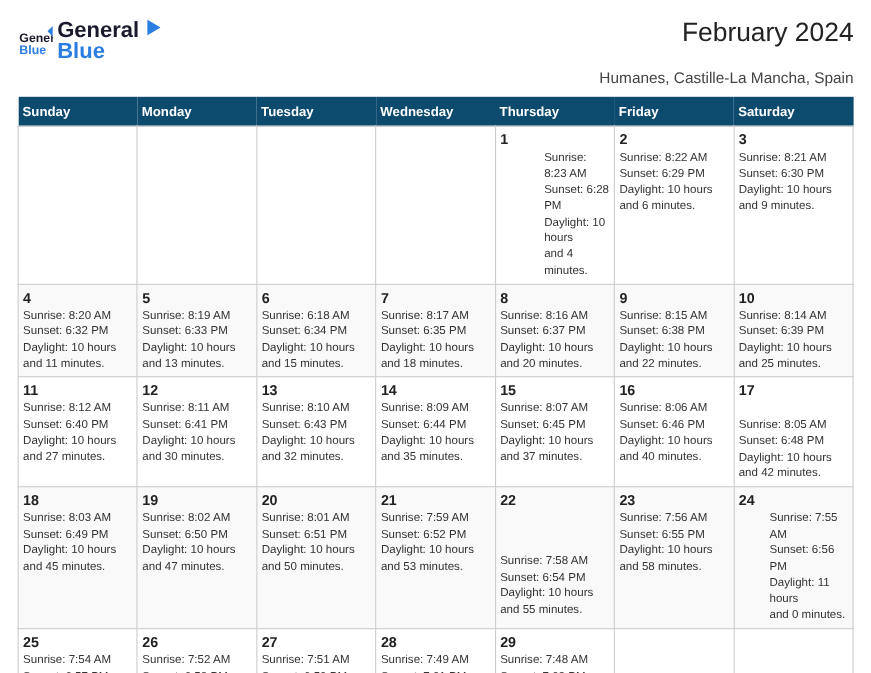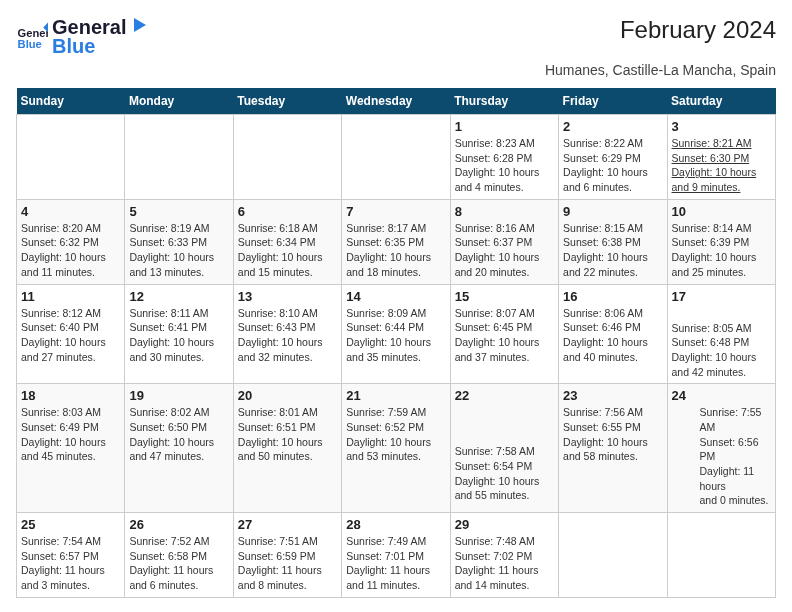--- a/index.html
+++ b/index.html
@@ -117,35 +117,35 @@
       </tr>
   </thead>
   <tbody id="calendar-body">
   <tr>
         <td class="empty-cell"></td>
         <td class="empty-cell"></td>
         <td class="empty-cell"></td>
         <td class="empty-cell"></td>
         <td>
           <span class="day-num">1</span>
-          <div class="day-info" style="white-space: pre-line;">Sunrise: 8:23 AM
+          <div class="day-info" style="white-space: pre-line; margin-left: 40px;">Sunrise: 8:23 AM
 Sunset: 6:28 PM
 Daylight: 10 hours
 and 4 minutes.</div>
         </td>
         <td>
           <span class="day-num">2</span>
           <div class="day-info" style="white-space: pre-line;">Sunrise: 8:22 AM
 Sunset: 6:29 PM
 Daylight: 10 hours
 and 6 minutes.</div>
         </td>
         <td>
           <span class="day-num">3</span>
-          <div class="day-info" style="white-space: pre-line; text-decoration: underline;">Sunrise: 8:21 AM
+          <div class="day-info" style="white-space: pre-line;">Sunrise: 8:21 AM
 Sunset: 6:30 PM
 Daylight: 10 hours
 and 9 minutes.</div>
         </td>
       </tr>
       <tr>
         <td>
           <span class="day-num">4</span>
           <div class="day-info" style="white-space: pre-line;">Sunrise: 8:20 AM
 Sunset: 6:32 PM

